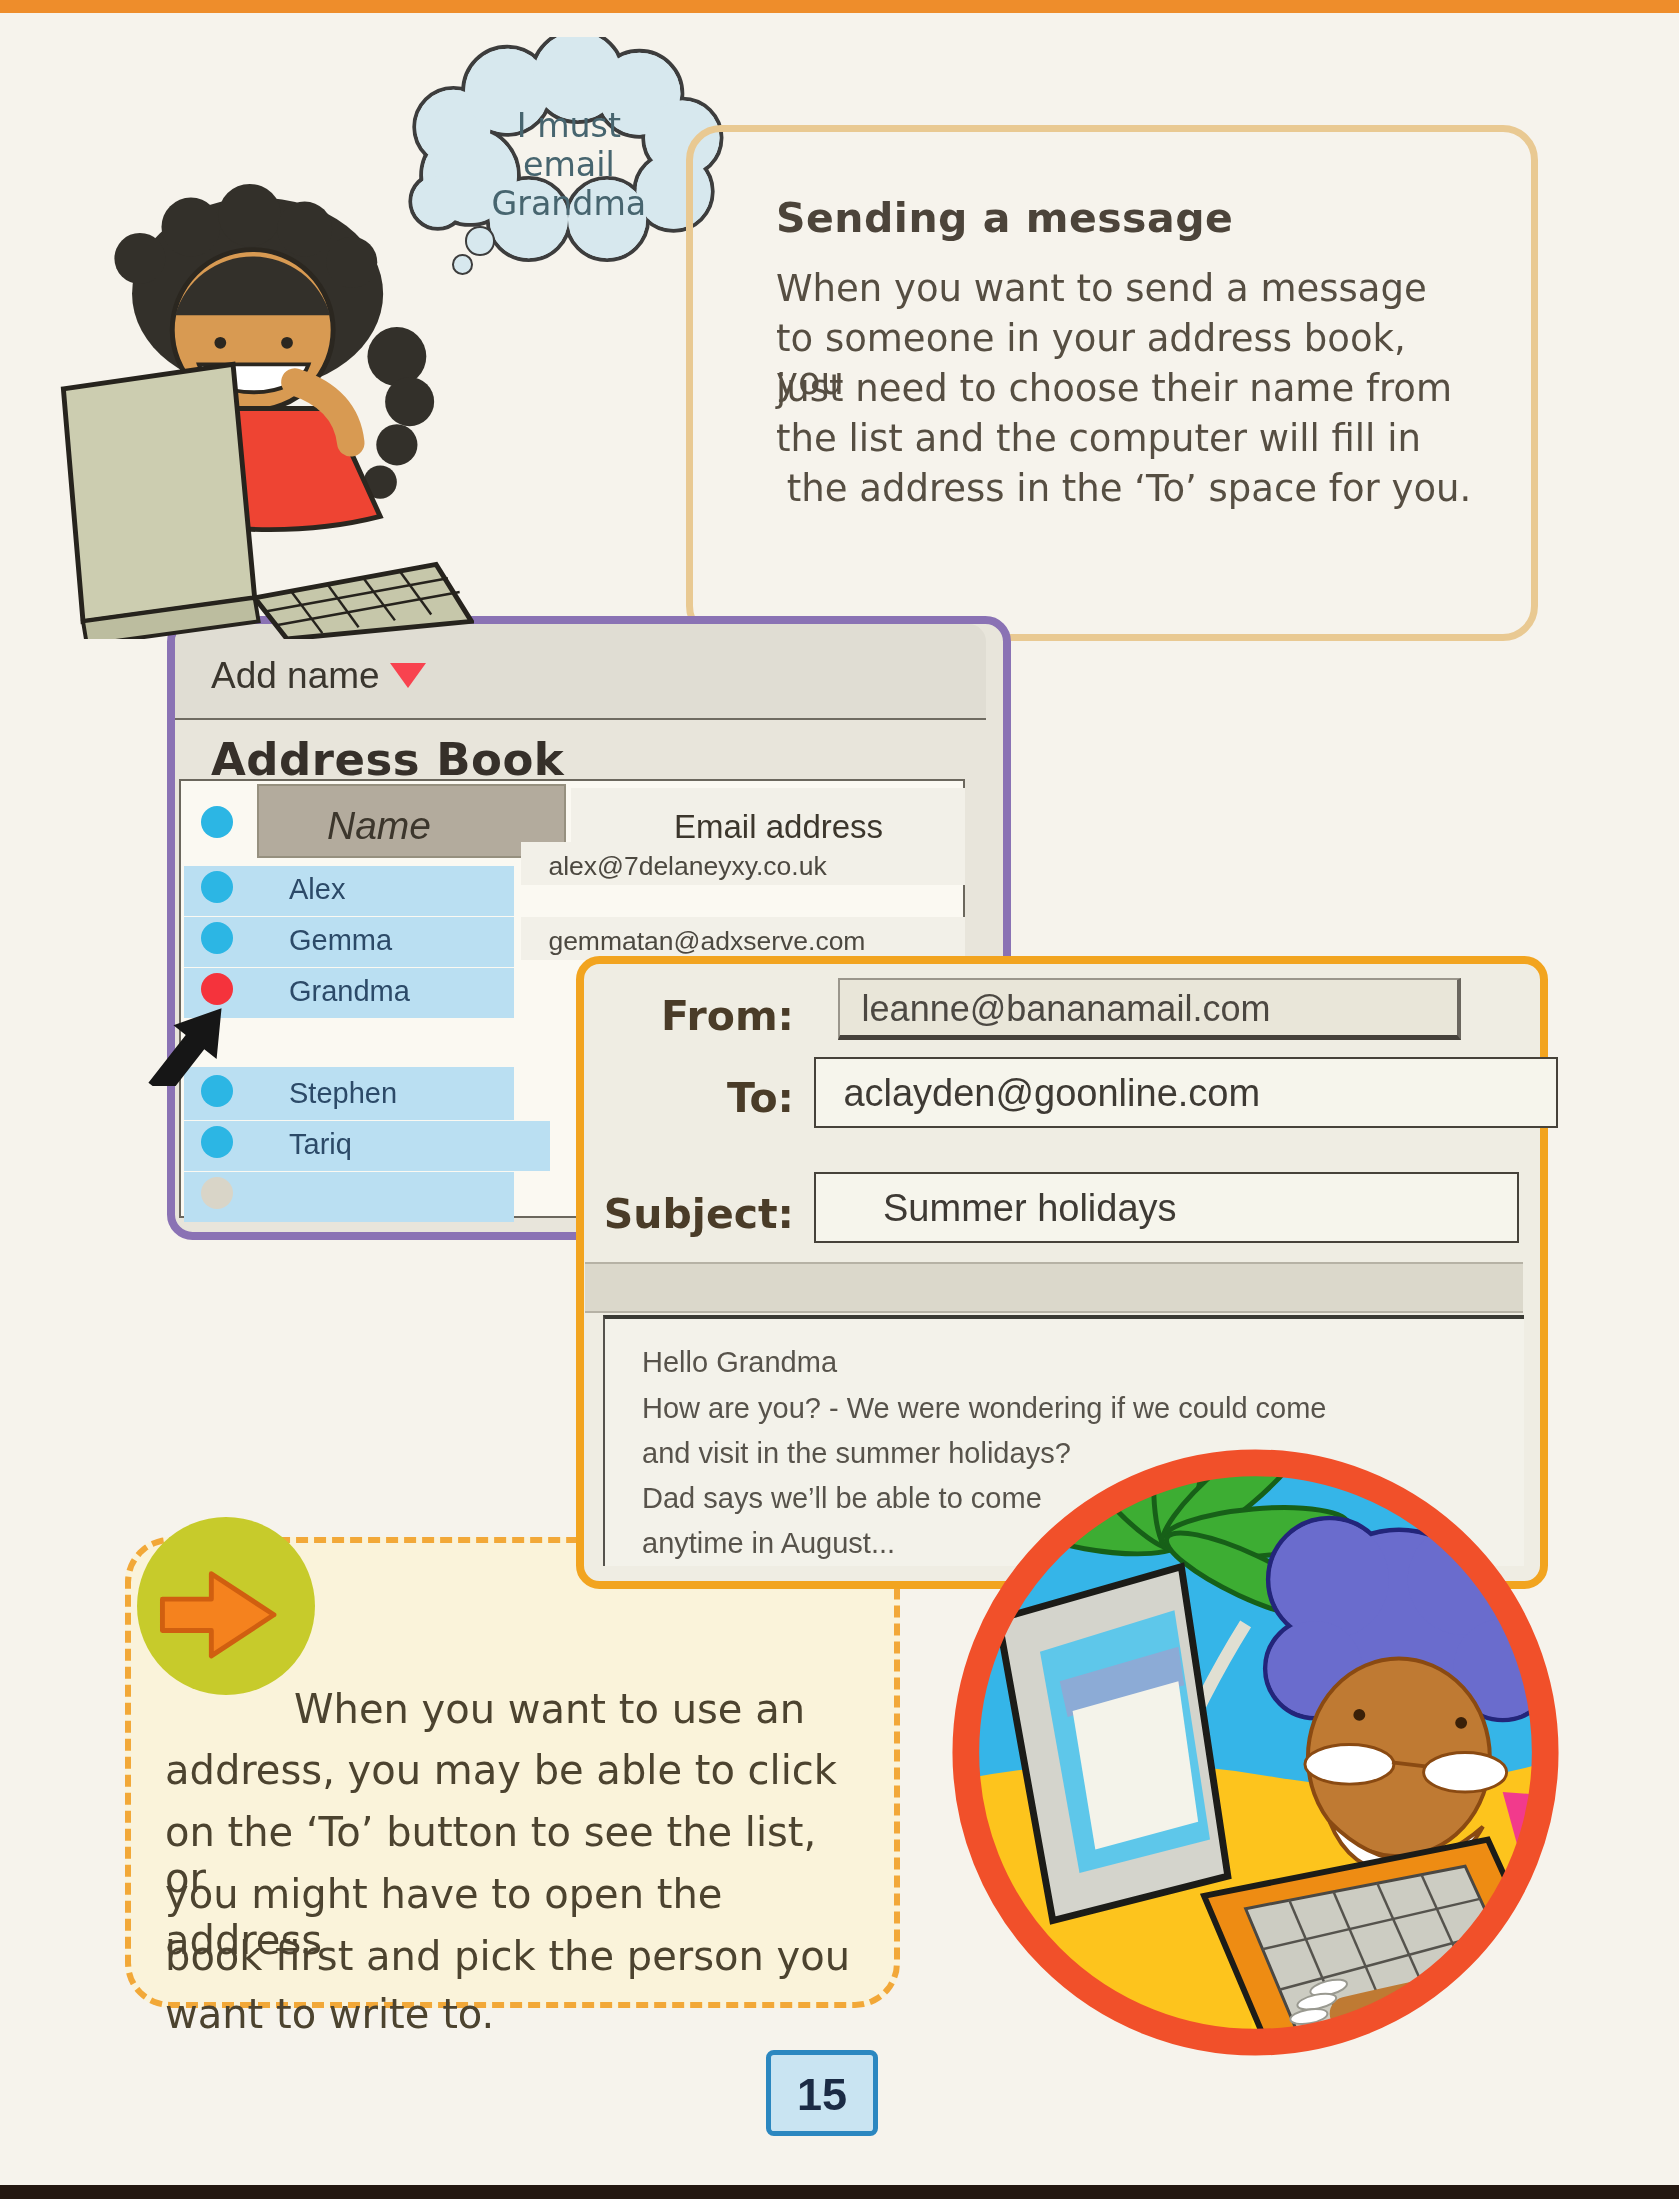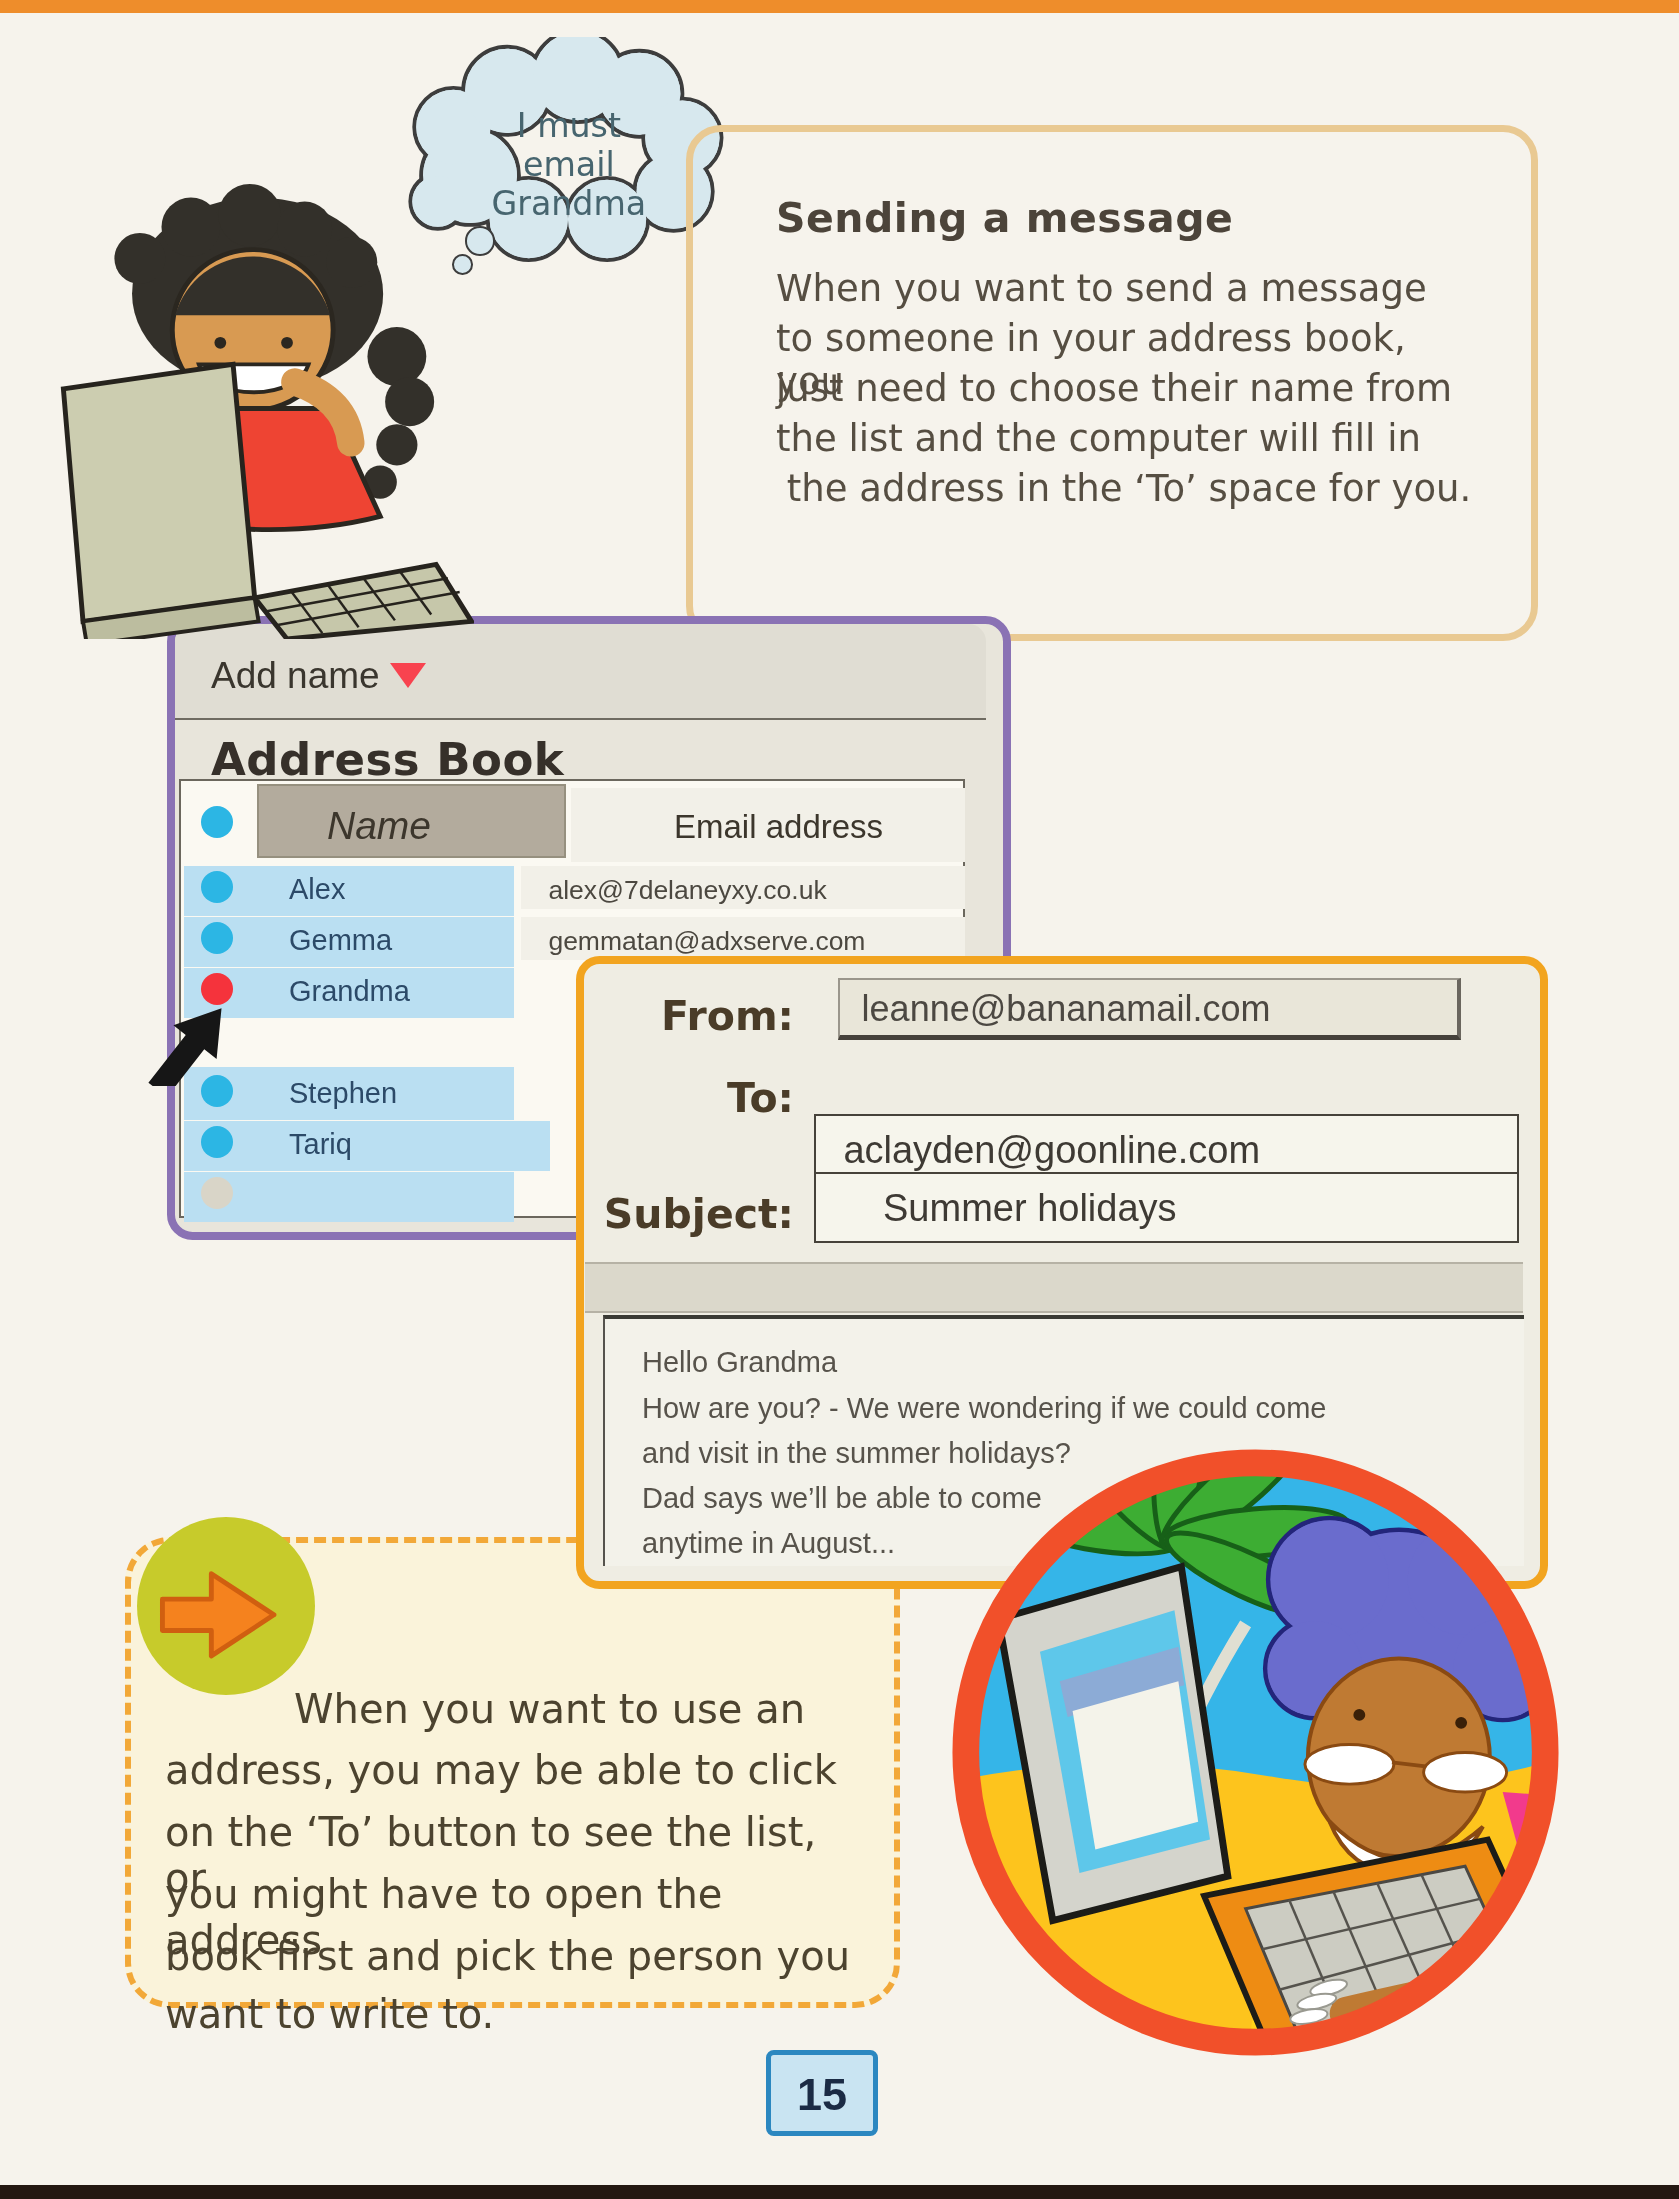--- a/index.html
+++ b/index.html
@@ -49,34 +49,34 @@
   #ab-header-dot{left:201px;top:806px;}
   .ab-row{left:184px;width:330px;height:50px;background:#badff2;z-index:4;}
   .ab-row .ab-dot{position:absolute;left:16.7px;top:4.9px;}
   .ab-row .ab-name{position:absolute;left:105px;top:6.9px;font-size:29px;color:#2c4a68;}
   .ab-row.selected .ab-dot{background:#f5333c;}
   .ab-row.empty .ab-dot{background:#d9d5c8;}
   #ab-row-0{top:866px;} #ab-row-1{top:917px;} #ab-row-2{top:968px;}
   #ab-row-3{top:1019px;margin-top:48px;} #ab-row-4{top:1070px;} #ab-row-5{top:1121px;padding-left:36px;} #ab-row-6{top:1172px;}
   .ab-email-cell{left:521px;width:444px;height:43px;background:#f2f0e8;z-index:4;}
   .ab-email-cell span{position:absolute;left:27.4px;top:8.8px;font-size:26.5px;color:#4c4840;}
-  #ab-email-0{top:866px;} #ab-email-1{top:917px;}
+  #ab-email-0{top:842px;} #ab-email-1{top:917px;}
   #cursor{left:120px;top:949px;width:137px;height:137px;z-index:6;}
 
   
   #compose{left:576px;top:956px;width:956px;height:617px;background:#efede3;
     border:8.8px solid #f2a41f;border-radius:23.5px;box-sizing:content-box;z-index:5;}
   .compose-label{font-size:41px;font-weight:bold;color:#4a3c28;font-family:"DejaVu Sans",sans-serif;
     text-align:right;width:206px;z-index:6;}
   #from-label{left:588px;top:992px;} #to-label{left:588px;top:1074px;} #subject-label{left:588px;top:1190px;}
   #from-input{left:838px;top:978px;width:617px;height:55px;background:#e9e6d9;
     border:2px solid #9a968c;border-bottom:5.9px solid #45413a;border-right:4.9px solid #6a665e;z-index:6;}
   #from-input span{position:absolute;left:21.6px;top:7.8px;font-size:36px;color:#4c4842;}
   .big-input{background:#f6f5ec;border:2.9px solid #46423a;z-index:6;}
-  #to-input{left:814px;top:1114px;width:701px;height:67px;}
+  #to-input{left:814px;top:1057px;width:701px;height:67px;padding-left:39px;}
   #to-input span{position:absolute;left:27.4px;top:12.7px;font-size:38px;color:#3e3a34;}
   #subject-input{left:814px;top:1172px;width:701px;height:67px;}
   #subject-input span{position:absolute;left:23px;top:12.7px;font-size:38px;color:#3e3a34;margin-left:44px;}
   #compose-band{left:585px;top:1262px;width:938px;height:47px;background:#dbd8cb;
     border-top:2px solid #b6b2a5;border-bottom:2px solid #b6b2a5;z-index:6;}
   #compose-body{left:603px;top:1315px;width:919px;height:247px;background:#f3f2ea;
     border-top:4.9px solid #3a3a34;border-left:2.9px solid #55534d;z-index:6;}
   .body-line{position:absolute;left:37px;font-size:29px;color:#57534b;}
   #body-line-0{top:27.4px;} #body-line-1{top:73px;} #body-line-2{top:118px;}
   #body-line-3{top:163px;} #body-line-4{top:208px;}

